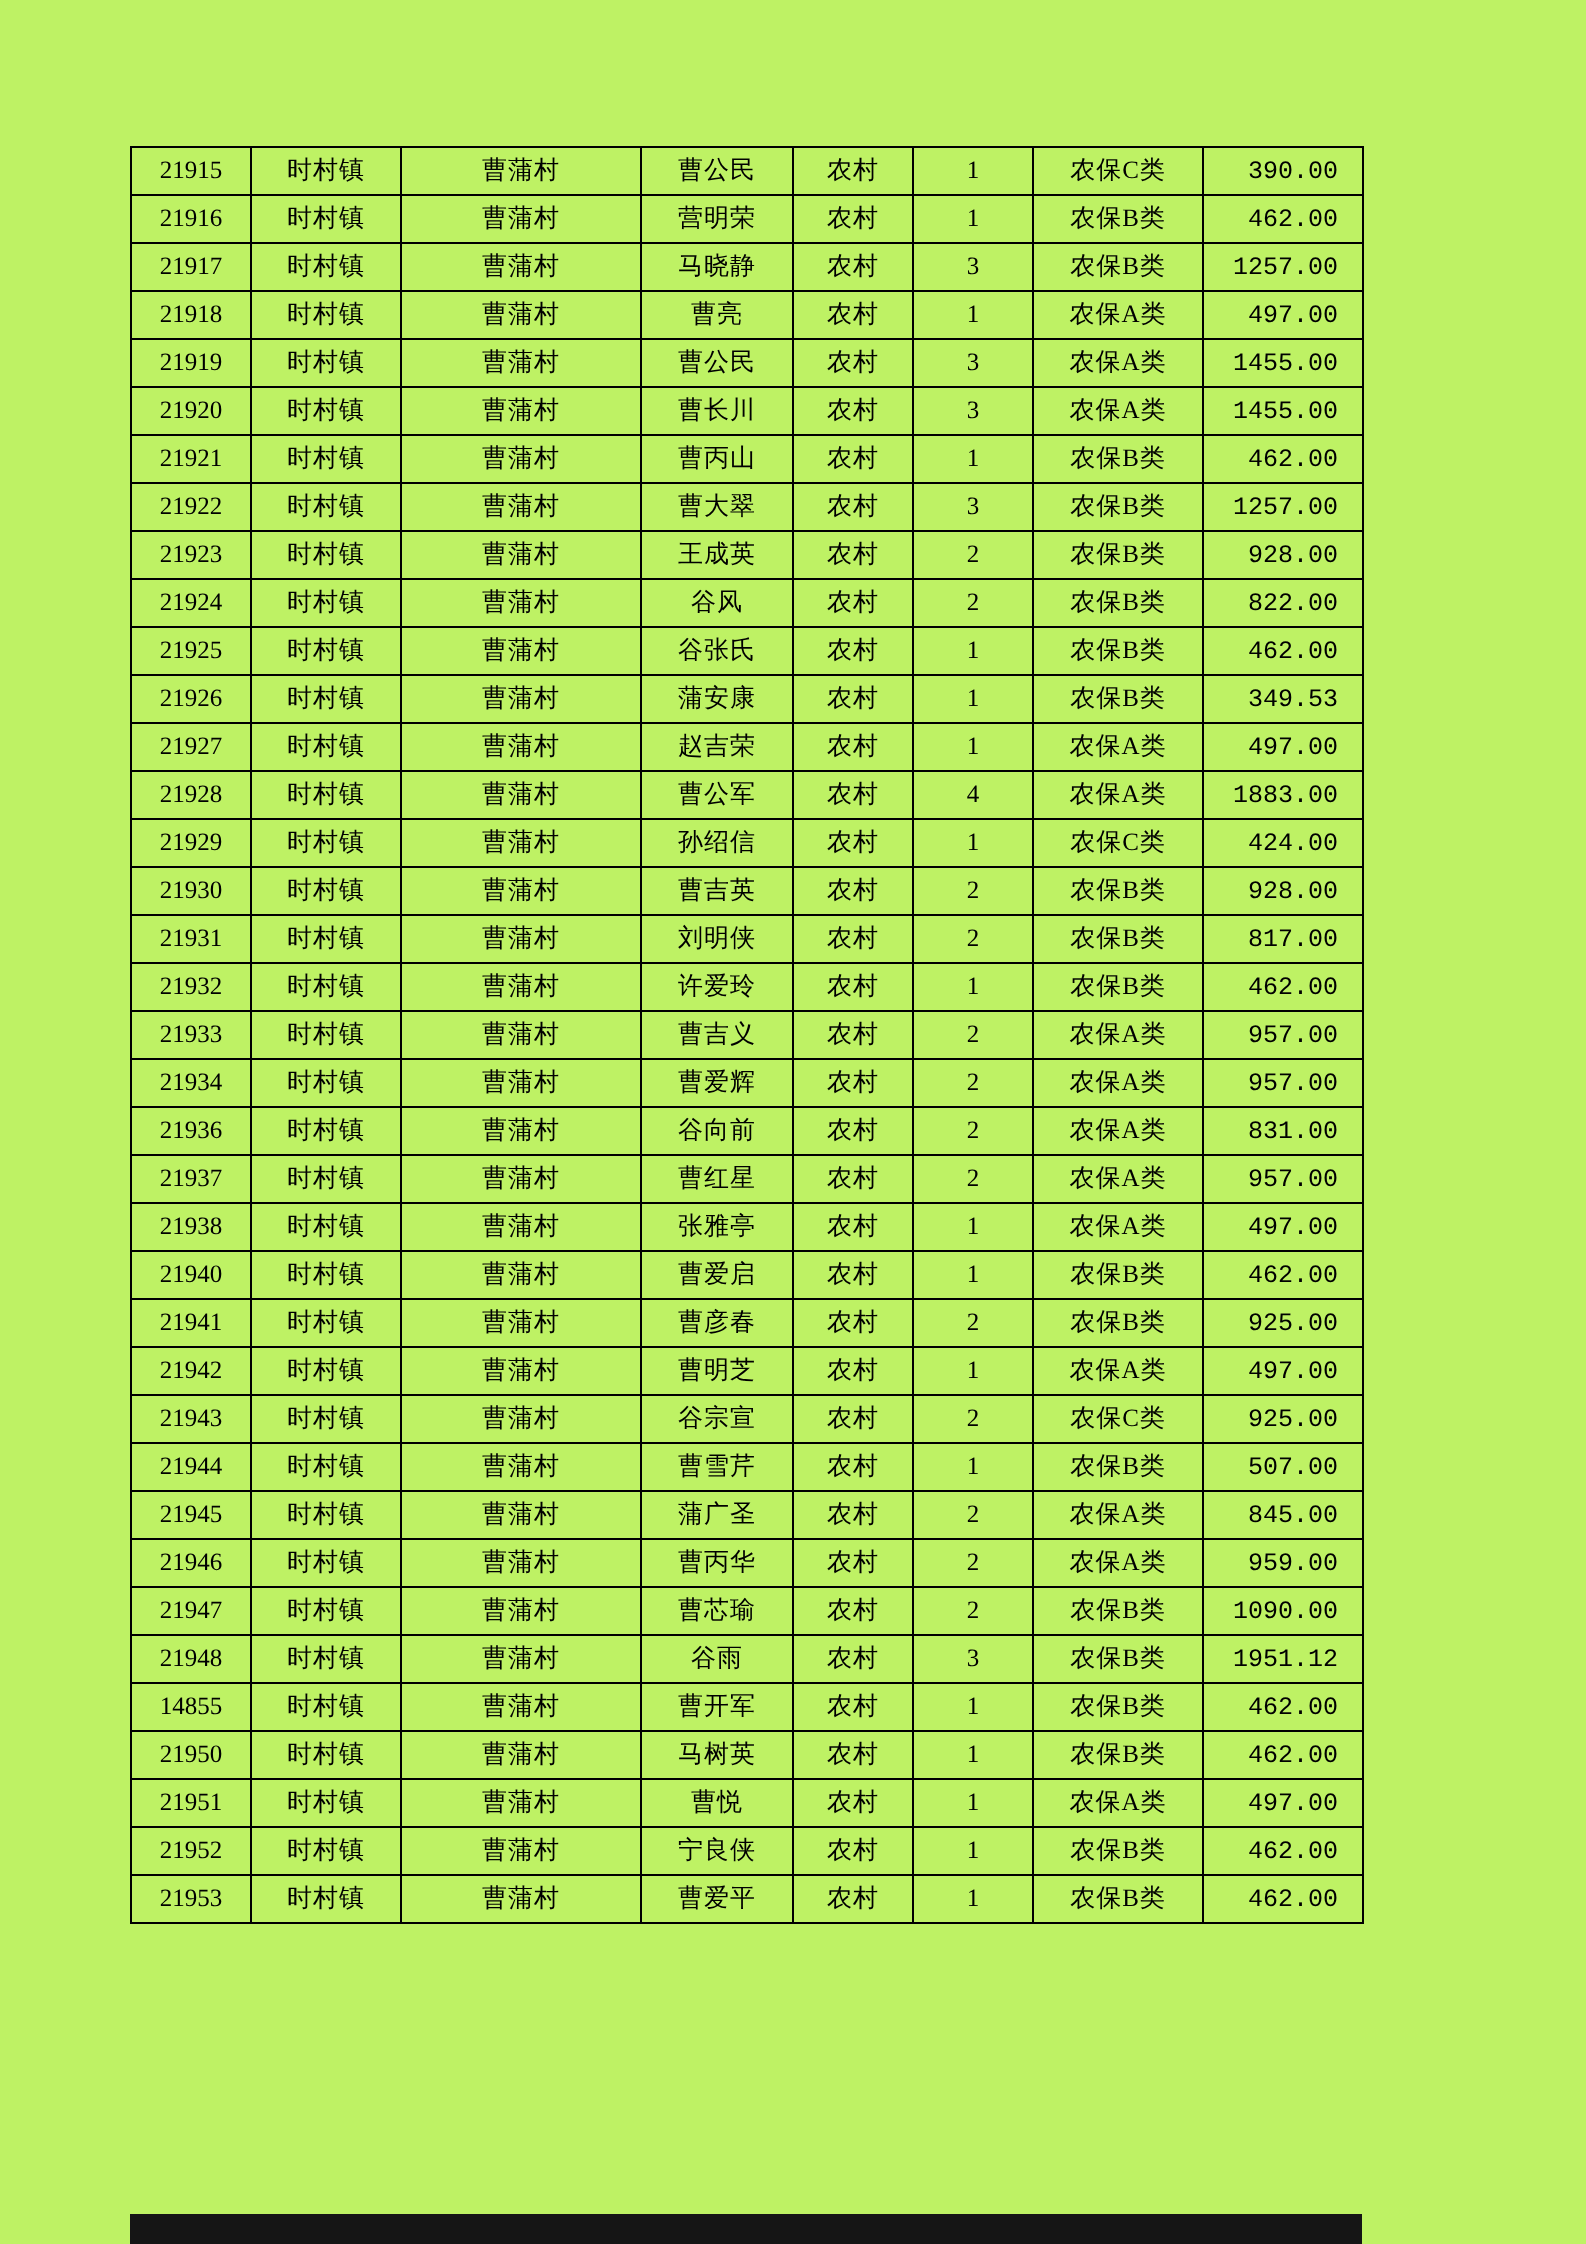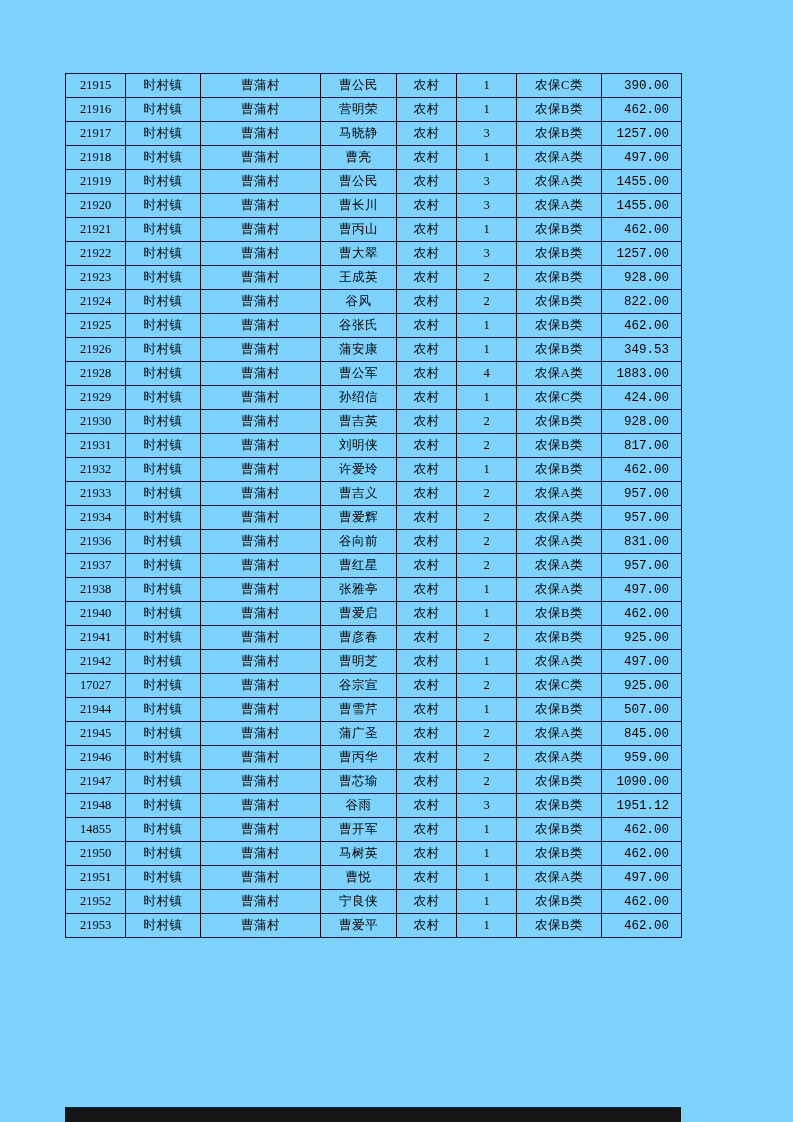--- a/index.html
+++ b/index.html
@@ -13,21 +13,21 @@
     position: relative;
     font-family: "Liberation Serif", "DejaVu Serif", serif;
     color: #000000;
     overflow: hidden;
   }
   .sheet {
     position: absolute;
     left: 0; top: 0;
     width: 793px;
     height: 1122px;
-    background: #7dd3fc;
+    background: #bef264;
   }
   table.data-table {
     position: absolute;
     left: 65px;
     top: 73px;
     width: 616px;
     border-collapse: collapse;
     table-layout: fixed;
     font-size: 12.5px;
   }
@@ -201,20 +201,30 @@
           <td class="col-id">21926</td>
           <td class="col-town">时村镇</td>
           <td class="col-village">曹蒲村</td>
           <td class="col-name">蒲安康</td>
           <td class="col-type">农村</td>
           <td class="col-count">1</td>
           <td class="col-category">农保B类</td>
           <td class="col-amount">349.53</td>
         </tr>
         <tr>
+          <td class="col-id">21927</td>
+          <td class="col-town">时村镇</td>
+          <td class="col-village">曹蒲村</td>
+          <td class="col-name">赵吉荣</td>
+          <td class="col-type">农村</td>
+          <td class="col-count">1</td>
+          <td class="col-category">农保A类</td>
+          <td class="col-amount">497.00</td>
+        </tr>
+        <tr>
           <td class="col-id">21928</td>
           <td class="col-town">时村镇</td>
           <td class="col-village">曹蒲村</td>
           <td class="col-name">曹公军</td>
           <td class="col-type">农村</td>
           <td class="col-count">4</td>
           <td class="col-category">农保A类</td>
           <td class="col-amount">1883.00</td>
         </tr>
         <tr>
@@ -331,21 +341,21 @@
           <td class="col-id">21942</td>
           <td class="col-town">时村镇</td>
           <td class="col-village">曹蒲村</td>
           <td class="col-name">曹明芝</td>
           <td class="col-type">农村</td>
           <td class="col-count">1</td>
           <td class="col-category">农保A类</td>
           <td class="col-amount">497.00</td>
         </tr>
         <tr>
-          <td class="col-id">17027</td>
+          <td class="col-id">21943</td>
           <td class="col-town">时村镇</td>
           <td class="col-village">曹蒲村</td>
           <td class="col-name">谷宗宣</td>
           <td class="col-type">农村</td>
           <td class="col-count">2</td>
           <td class="col-category">农保C类</td>
           <td class="col-amount">925.00</td>
         </tr>
         <tr>
           <td class="col-id">21944</td>

